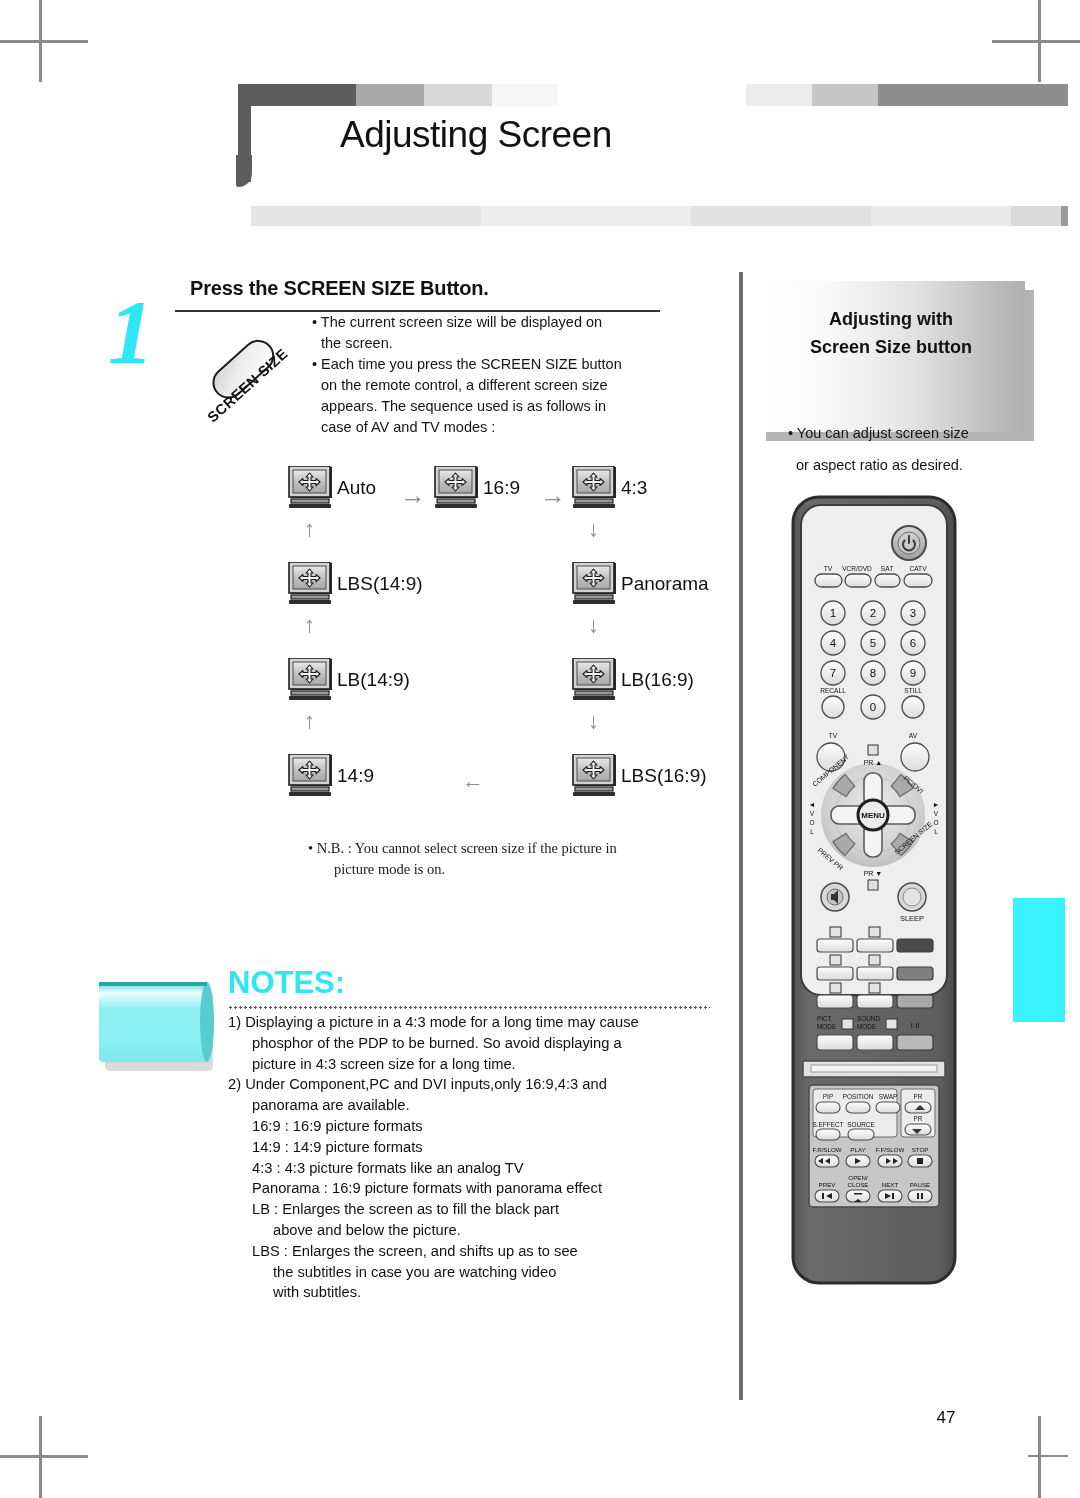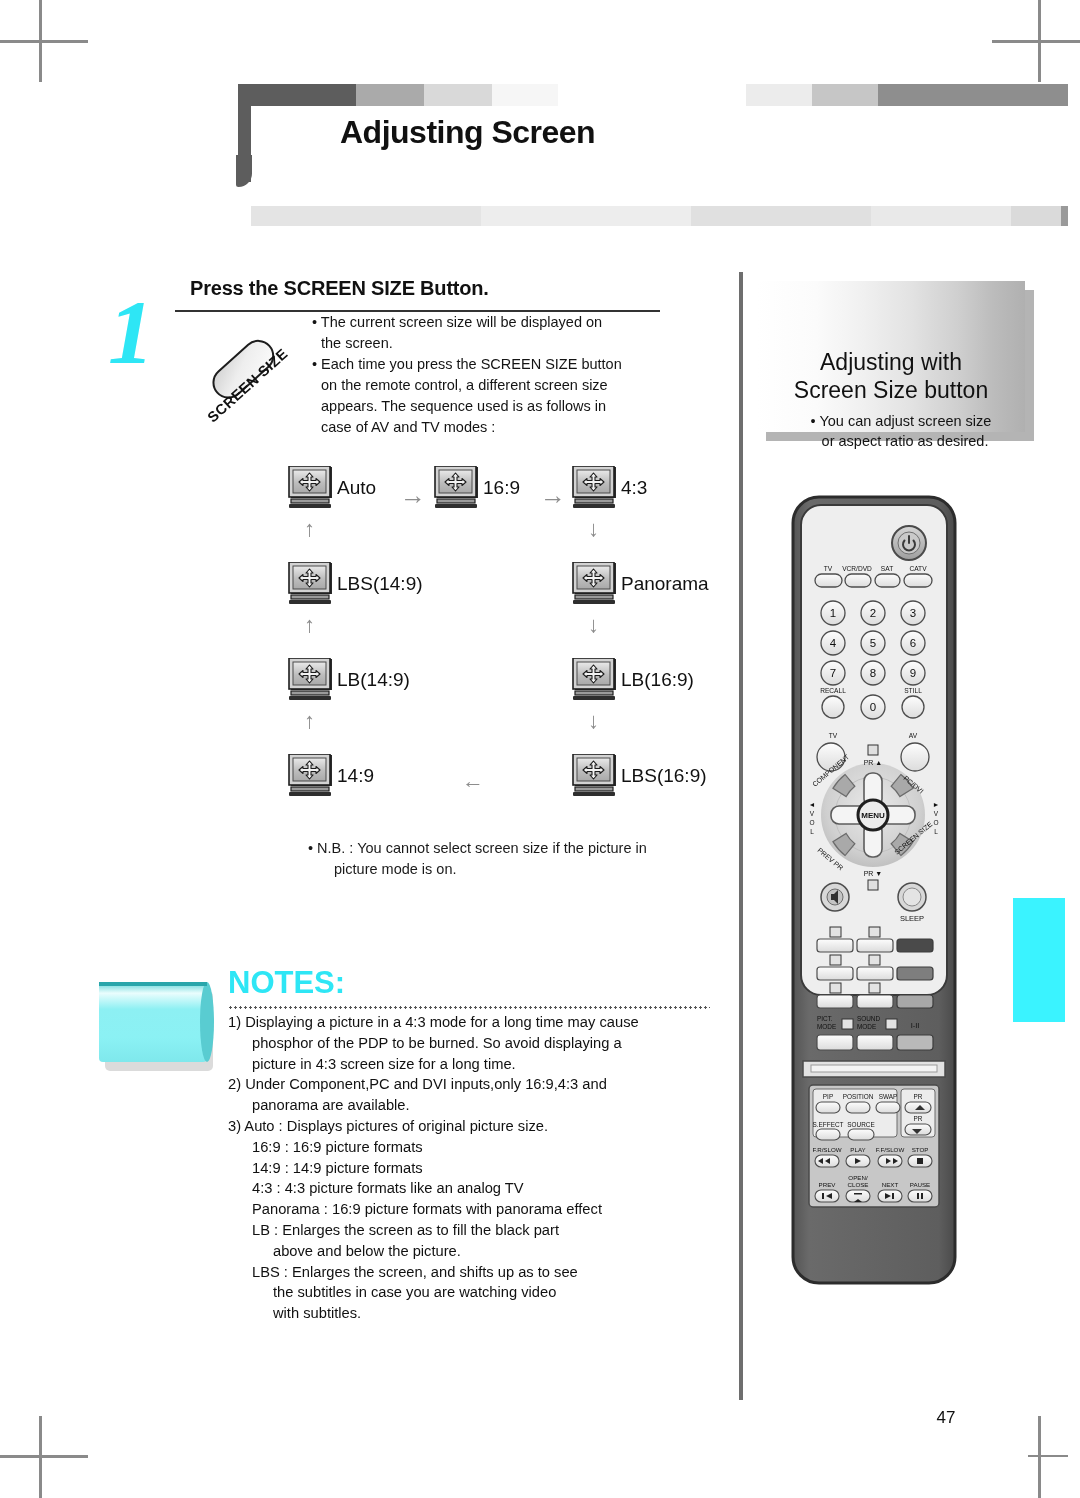--- a/index.html
+++ b/index.html
@@ -18,21 +18,21 @@
   .cm-h{height:3px;width:88px;}
 
   
   .hdr-band{position:absolute;top:84px;left:238px;height:22px;width:830px;}
   .hdr-seg{position:absolute;top:0;height:22px;}
   .hdr-corner{position:absolute;top:84px;left:238px;width:13px;height:98px;background:#5d5d5d;}
   .hdr-corner-round{position:absolute;top:155px;left:236px;width:16px;height:32px;
       background:#5d5d5d;border-bottom-right-radius:16px;border-bottom-left-radius:3px;}
   .hdr-title{
     position:absolute;top:114px;left:340px;
-    font-size:32px;font-weight:bold;letter-spacing:-0.5px;color:#111;
+    font-size:37px;font-weight:normal;letter-spacing:-0.5px;color:#111;
   }
   .hdr-underband{position:absolute;top:206px;left:251px;height:20px;width:817px;}
   .ub-seg{position:absolute;top:0;height:20px;}
 
   
   .col-divider{position:absolute;left:739px;top:272px;width:4px;height:1128px;background:#6e6e6e;}
 
   
   .step-num{
     position:absolute;left:108px;top:286px;
@@ -54,42 +54,42 @@
   
   .flow{position:absolute;left:270px;top:462px;width:470px;height:360px;}
   .fnode{position:absolute;display:flex;align-items:center;}
   .fnode .lbl{font-size:19px;color:#111;white-space:nowrap;margin-left:2px;}
   .mon{width:47px;height:44px;position:relative;flex:0 0 auto;}
   .arrow{position:absolute;color:#8d8d8d;font-size:22px;line-height:1;font-weight:bold;}
   .arrow.big{font-size:26px;}
 
   
   .nb{position:absolute;left:308px;top:838px;width:360px;font-size:14.5px;line-height:21px;}
-  .nb p{margin:0;text-indent:-9px;padding-left:9px;}
+  .nb p{margin:0;text-indent:-9px;padding-left:9px;font-family:Liberation Serif, serif;}
   .nb .cont{text-indent:0;padding-left:26px;}
 
   
   .notes-cyl{position:absolute;left:95px;top:968px;width:128px;height:110px;}
   .notes-title{position:absolute;left:228px;top:965px;font-size:31px;font-weight:bold;color:#2ee6f5;letter-spacing:0px;}
   .notes-dots{position:absolute;left:228px;top:1006px;width:482px;height:3px;
     background-image:radial-gradient(circle,#555 0 1.2px,transparent 1.3px);
     background-size:5px 3px;background-repeat:repeat-x;}
   .notes-body{position:absolute;left:228px;top:1012px;width:470px;font-size:14.7px;line-height:20.8px;color:#111;}
   .notes-body p{margin:0;}
   .nb-item{text-indent:-15px;padding-left:15px;}
   .nb-sub{padding-left:24px;}
   .nb-sub2{padding-left:45px;}
 
   
   .side-card{position:absolute;left:757px;top:281px;width:268px;height:151px;}
   .side-card-shadow{position:absolute;left:766px;top:290px;width:268px;height:151px;background:#b4b4b4;}
   .side-title{position:absolute;left:757px;top:305px;width:268px;text-align:center;
-      font-size:23px;font-weight:normal;line-height:28px;color:#111;margin-top:43px;}
+      font-size:18px;font-weight:bold;line-height:28px;color:#111;}
   .side-desc{position:absolute;left:776px;top:411px;width:250px;font-size:14.5px;line-height:20px;color:#141414;}
-  .side-desc p{margin:0;text-indent:-8px;padding-left:8px;text-align:center;}
+  .side-desc p{margin:12px;text-indent:-8px;padding-left:8px;}
   .side-desc .cont{text-indent:0;padding-left:8px;}
 
   
   .edge-tab{position:absolute;left:1013px;top:898px;width:52px;height:124px;background:#3af3ff;}
 
   
   .remote{position:absolute;left:791px;top:495px;width:166px;height:790px;}
   .page-num{position:absolute;left:0;top:1408px;width:1028px;text-align:center;
     font-size:17px;color:#111;}
   .page-num span{position:relative;left:432px;}
@@ -277,21 +277,20 @@
     </svg>
   </div>
   <div class="notes-title">NOTES:</div>
   <div class="notes-dots"></div>
   <div class="notes-body">
     <p class="nb-item">1) Displaying a picture in a 4:3 mode for a long time may cause</p>
     <p class="nb-sub">phosphor of the PDP to be burned. So avoid displaying a</p>
     <p class="nb-sub">picture in 4:3 screen size for a long time.</p>
     <p class="nb-item">2) Under Component,PC and DVI inputs,only 16:9,4:3 and</p>
     <p class="nb-sub">panorama are available.</p>
-    <p class="nb-item">3) Auto : Displays pictures of original picture size.</p>
     <p class="nb-sub">16:9 : 16:9 picture formats</p>
     <p class="nb-sub">14:9 : 14:9 picture formats</p>
     <p class="nb-sub">4:3 : 4:3 picture formats like an analog TV</p>
     <p class="nb-sub">Panorama : 16:9 picture formats with panorama effect</p>
     <p class="nb-sub">LB : Enlarges the screen as to fill the black part</p>
     <p class="nb-sub2">above and below the picture.</p>
     <p class="nb-sub">LBS : Enlarges the screen, and shifts up as to see</p>
     <p class="nb-sub2">the subtitles in case you are watching video</p>
     <p class="nb-sub2">with subtitles.</p>
   </div>

